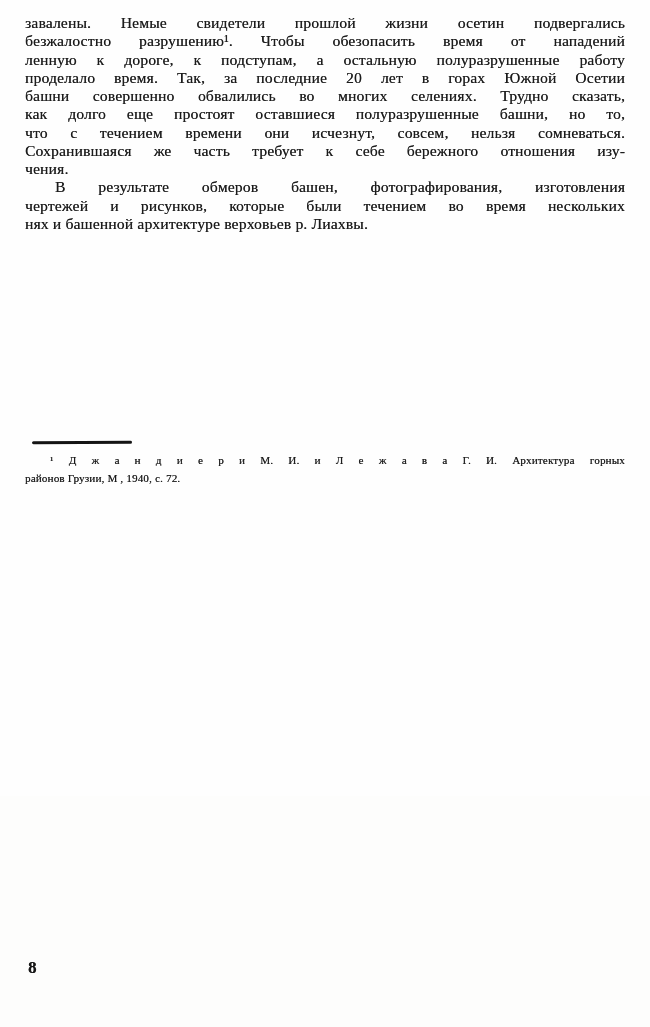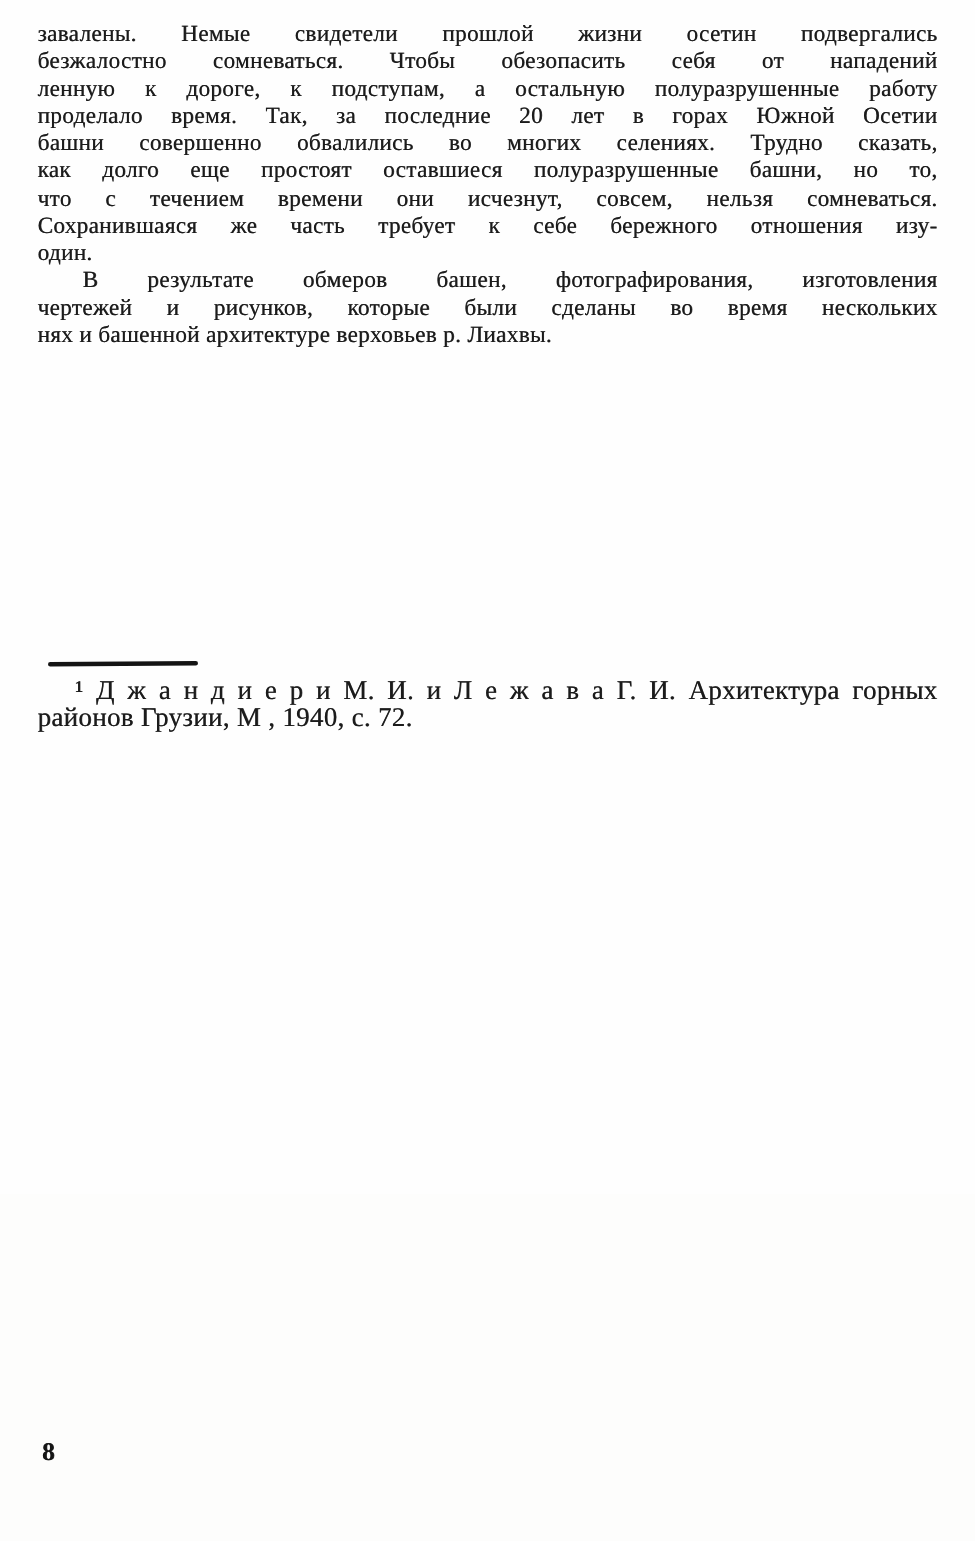--- a/index.html
+++ b/index.html
@@ -52,21 +52,21 @@
     border-radius: 2px;
     transform: rotate(-0.4deg);
   }
   .footnote-block {
     position: absolute;
     left: 25px;
     top: 451px;
     width: 600px;
   }
   .footnote-block .line {
-    font-size: 18px;
+    font-size: 11px;
     line-height: 18px;
   }
   .footnote-block .line.first {
     text-indent: 25px;
   }
   .page-number {
     position: absolute;
     left: 28px;
     top: 958px;
     font-size: 17px;
@@ -77,33 +77,33 @@
 </style>
 </head>
 <body>
 
 <div class="page">
 
   <div class="body-block">
 
     <div>
       <div class="line">завалены. Немые свидетели прошлой жизни осетин подвергались</div>
-      <div class="line">безжалостно сомневаться. Чтобы обезопасить себя от нападений</div>
+      <div class="line">безжалостно разрушению¹. Чтобы обезопасить время от нападений</div>
       <div class="line">ленную к дороге, к подступам, а остальную полуразрушенные работу</div>
       <div class="line">проделало время. Так, за последние 20 лет в горах Южной Осетии</div>
       <div class="line">башни совершенно обвалились во многих селениях. Трудно сказать,</div>
       <div class="line">как долго еще простоят оставшиеся полуразрушенные башни, но то,</div>
       <div class="line">что с течением времени они исчезнут, совсем, нельзя сомневаться.</div>
       <div class="line">Сохранившаяся же часть требует к себе бережного отношения изу-</div>
-      <div class="line last">один.</div>
+      <div class="line last">чения.</div>
     </div>
 
     <div>
       <div class="line indent">В результате обмеров башен, фотографирования, изготовления</div>
-      <div class="line">чертежей и рисунков, которые были сделаны во время нескольких</div>
+      <div class="line">чертежей и рисунков, которые были течением во время нескольких</div>
       <div class="line last">нях и башенной архитектуре верховьев р. Лиахвы.</div>
     </div>
 
   </div>
 
   <div class="footnote-rule"></div>
 
   <div class="footnote-block">
     <div class="line first">¹ Д ж а н д и е р и  М. И.  и  Л е ж а в а  Г. И.  Архитектура  горных</div>
     <div class="line last">районов Грузии, М , 1940, с. 72.</div>

